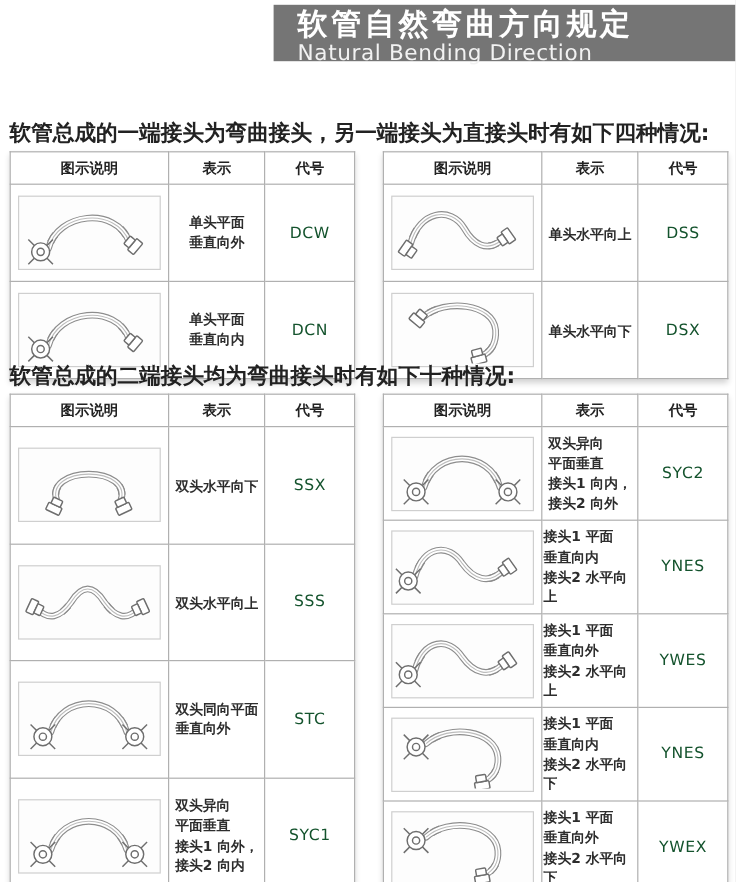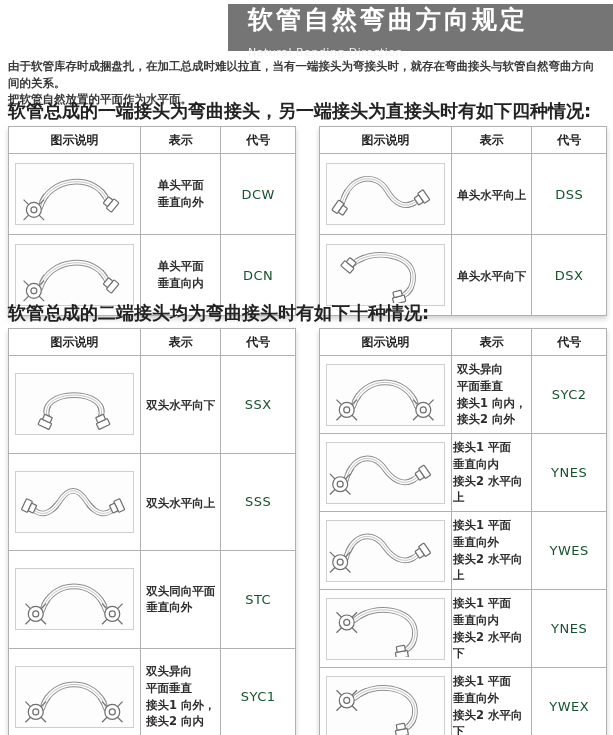--- a/index.html
+++ b/index.html
@@ -8,21 +8,21 @@
     background:#ffffff; overflow:hidden;
     font-family:"DejaVu Sans", sans-serif; color:#2b2b2b;
   }
   
   .banner {
     position:absolute; top:4px; left:228px; right:0; height:47px;
     background:#757575; color:#ffffff;
     padding:2px 0 0 20px; box-sizing:border-box;
   }
   .banner .title { font-size:25px; font-weight:bold; letter-spacing:3px; line-height:1.1; }
-  .banner .subtitle { font-size:11px; color:#f2f2f2; margin-top:12px; letter-spacing:0.5px; }
+  .banner .subtitle { font-size:18px; color:#f2f2f2; margin-top:0px; letter-spacing:0.5px; }
   
   .intro {
     position:absolute; top:58px; left:8px; right:10px;
     font-size:11.5px; font-weight:bold; color:#3a3a3a; line-height:1.45;
   }
   .intro p { margin:0; }
   
   .sec-heading {
     font-size:18px; font-weight:bold; color:#222; margin:0 0 3px 0;
   }
@@ -175,24 +175,20 @@
   </defs>
 </svg>
 
 <div class="page">
 
   <div class="banner">
     <div class="title">软管自然弯曲方向规定</div>
     <div class="subtitle">Natural Bending Direction</div>
   </div>
 
-  <div class="intro">
-    <p>由于软管库存时成捆盘扎，在加工总成时难以拉直，当有一端接头为弯接头时，就存在弯曲接头与软管自然弯曲方向间的关系。</p>
-    <p>把软管自然放置的平面作为水平面。</p>
-  </div>
 
   <div class="sec1">
     <p class="sec-heading">软管总成的一端接头为弯曲接头，另一端接头为直接头时有如下四种情况:</p>
     <div class="tables-row">
 
       <table class="spec-table">
         <colgroup>
             <col class="col-diag">
             <col class="col-desc">
             <col class="col-code">

